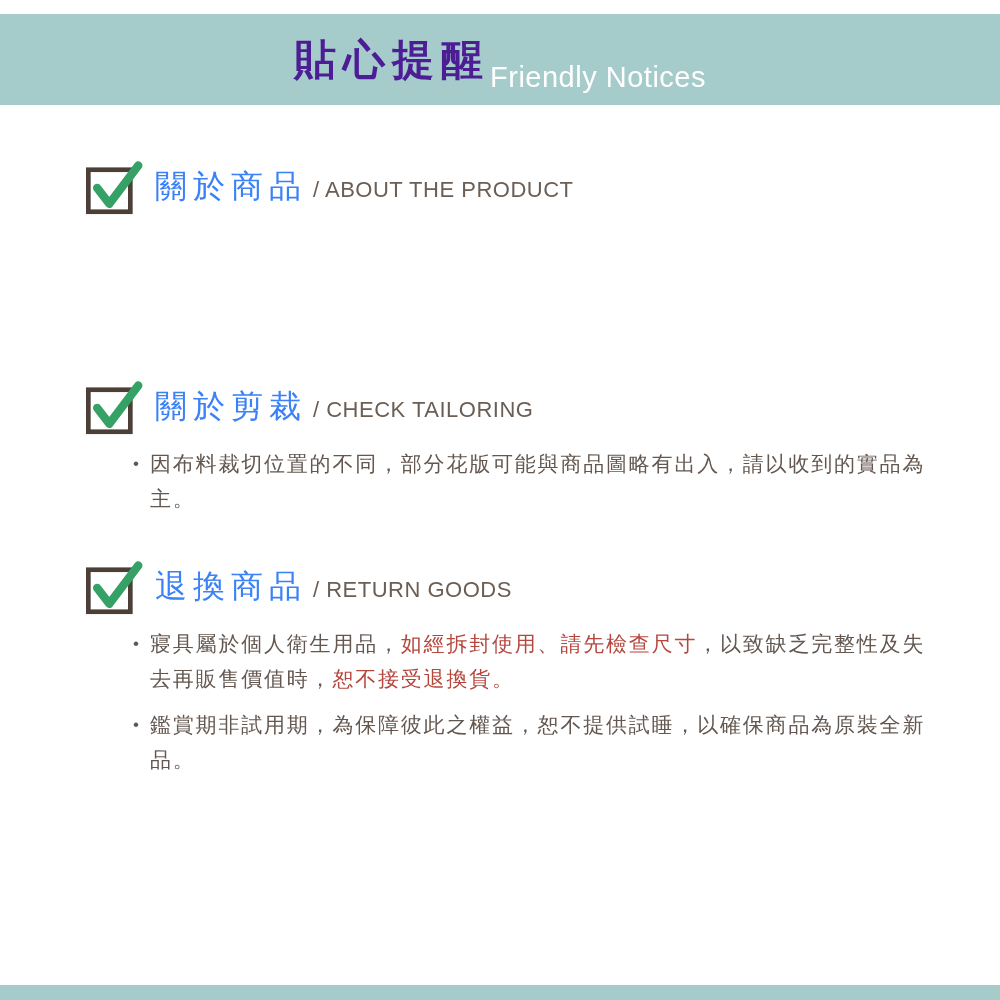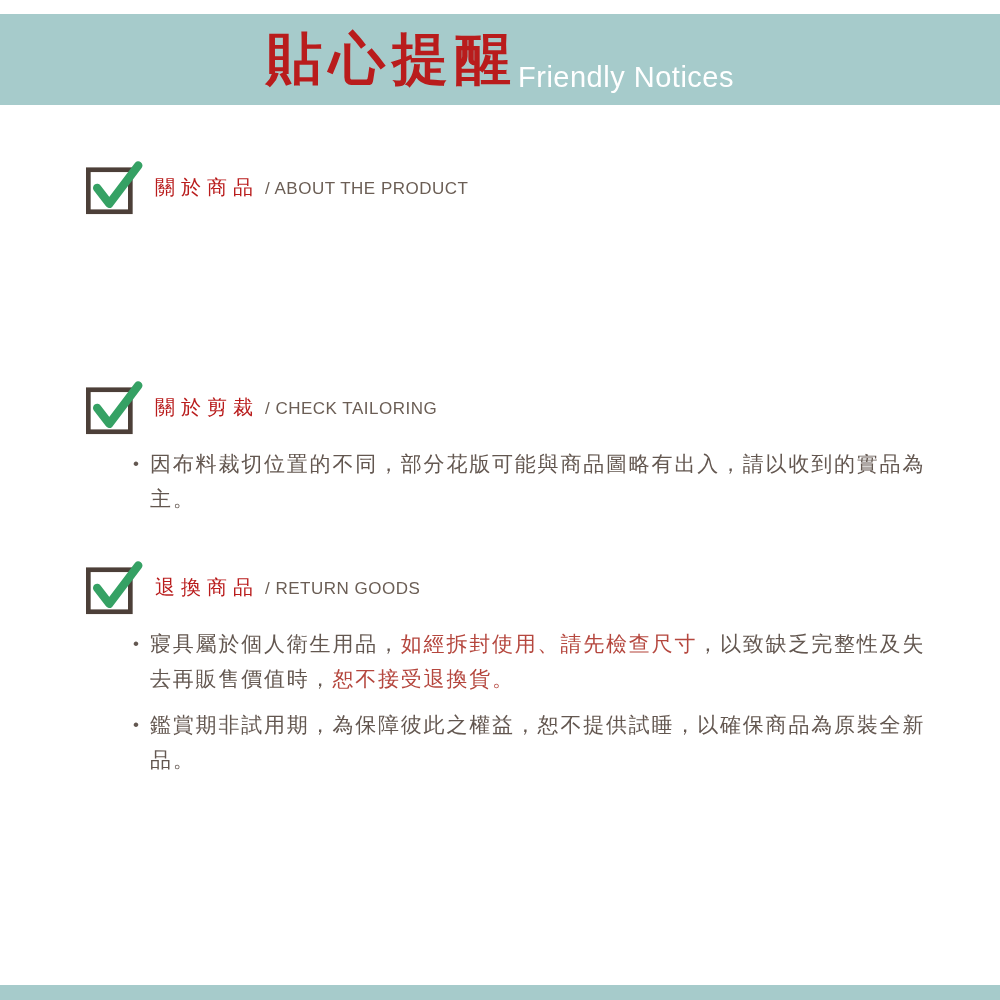--- a/index.html
+++ b/index.html
@@ -7,44 +7,44 @@
     width:1000px;height:1000px;position:relative;background:#ffffff;
     font-family:"Liberation Sans","DejaVu Sans",sans-serif;
     overflow:hidden;
   }
   
   .banner{
     position:absolute;top:14px;left:0;width:1000px;height:91px;
     background:#a6cbcb;display:flex;align-items:center;justify-content:center;
   }
   .banner .zh{
-    color:#b91c1c;font-size:56px;font-weight:700;letter-spacing:7px;
+    color:#4c1d95;font-size:42px;font-weight:700;letter-spacing:7px;
   }
   .banner .en{
     color:#ffffff;font-size:29px;font-weight:400;letter-spacing:0.5px;margin-top:36px;
   }
   
   .footer-bar{
     position:absolute;left:0;bottom:0;width:1000px;height:15px;background:#a6cbcb;
   }
   
   #sections{position:absolute;top:0;left:0;width:1000px;height:1000px;}
   .section{position:absolute;left:85px;width:860px;}
   .section:nth-child(1){top:158px;}
   .section:nth-child(2){top:378px;}
   .section:nth-child(3){top:558px;}
   .section:nth-child(4){top:738px;}
   .sec-head{display:flex;align-items:center;height:58px;}
   .checkbox{flex:0 0 auto;width:58px;height:56px;margin-right:12px;}
   .sec-title{display:flex;align-items:baseline;}
   .sec-title .zh{
-    color:#b91c1c;font-size:20px;font-weight:500;letter-spacing:6px;
+    color:#3b82f6;font-size:32px;font-weight:500;letter-spacing:6px;
   }
   .sec-title .en{
-    color:#6b5e55;font-size:17px;font-weight:500;letter-spacing:0.5px;margin-left:6px;text-align:right;
+    color:#6b5e55;font-size:22px;font-weight:500;letter-spacing:0.5px;margin-left:6px;text-align:right;
   }
   .bullets{list-style:none;margin:10px 0 0 65px;padding:0;width:790px;}
   .bullets li{
     position:relative;color:#635750;font-size:21px;line-height:35px;
     letter-spacing:1.8px;margin-bottom:11px;
   }
   .bullets li::before{
     content:"\2022";position:absolute;left:-17px;top:0;
     font-size:17px;color:#635750;
   }

